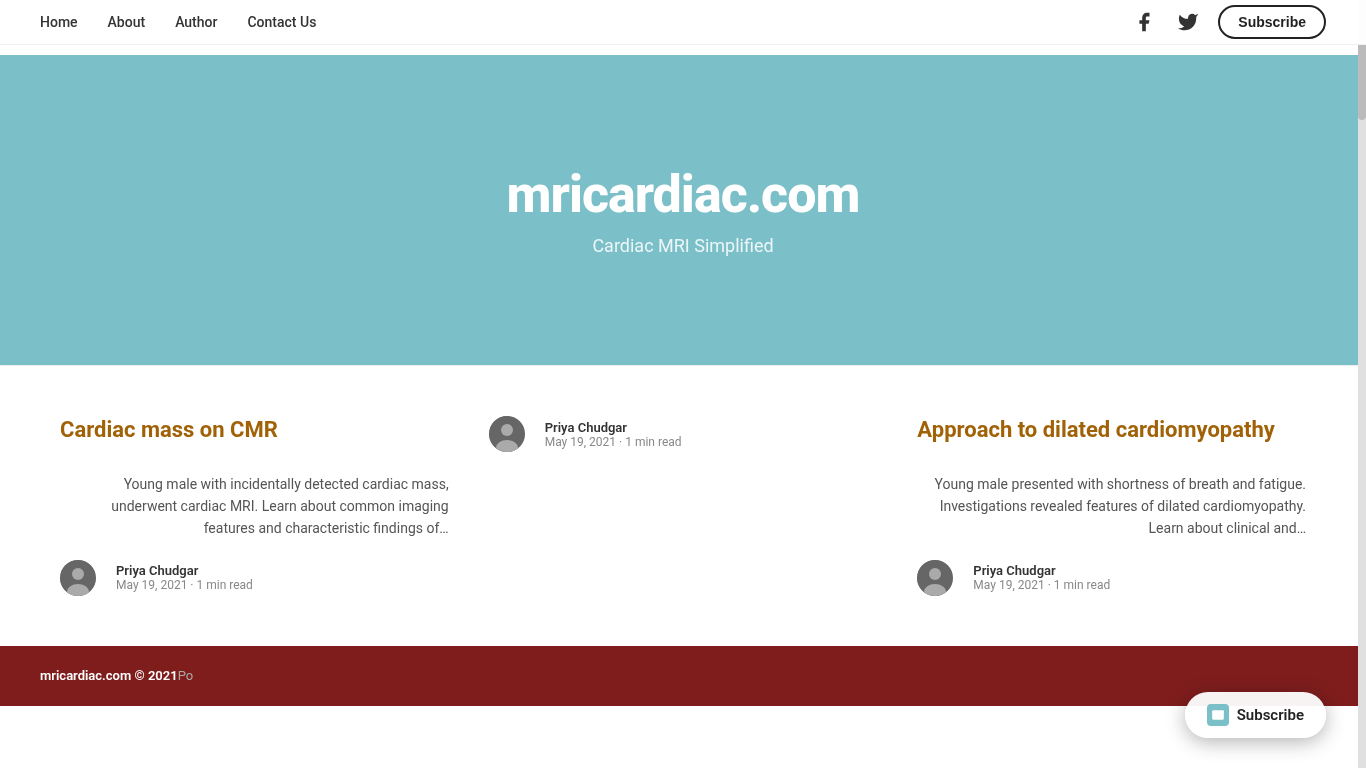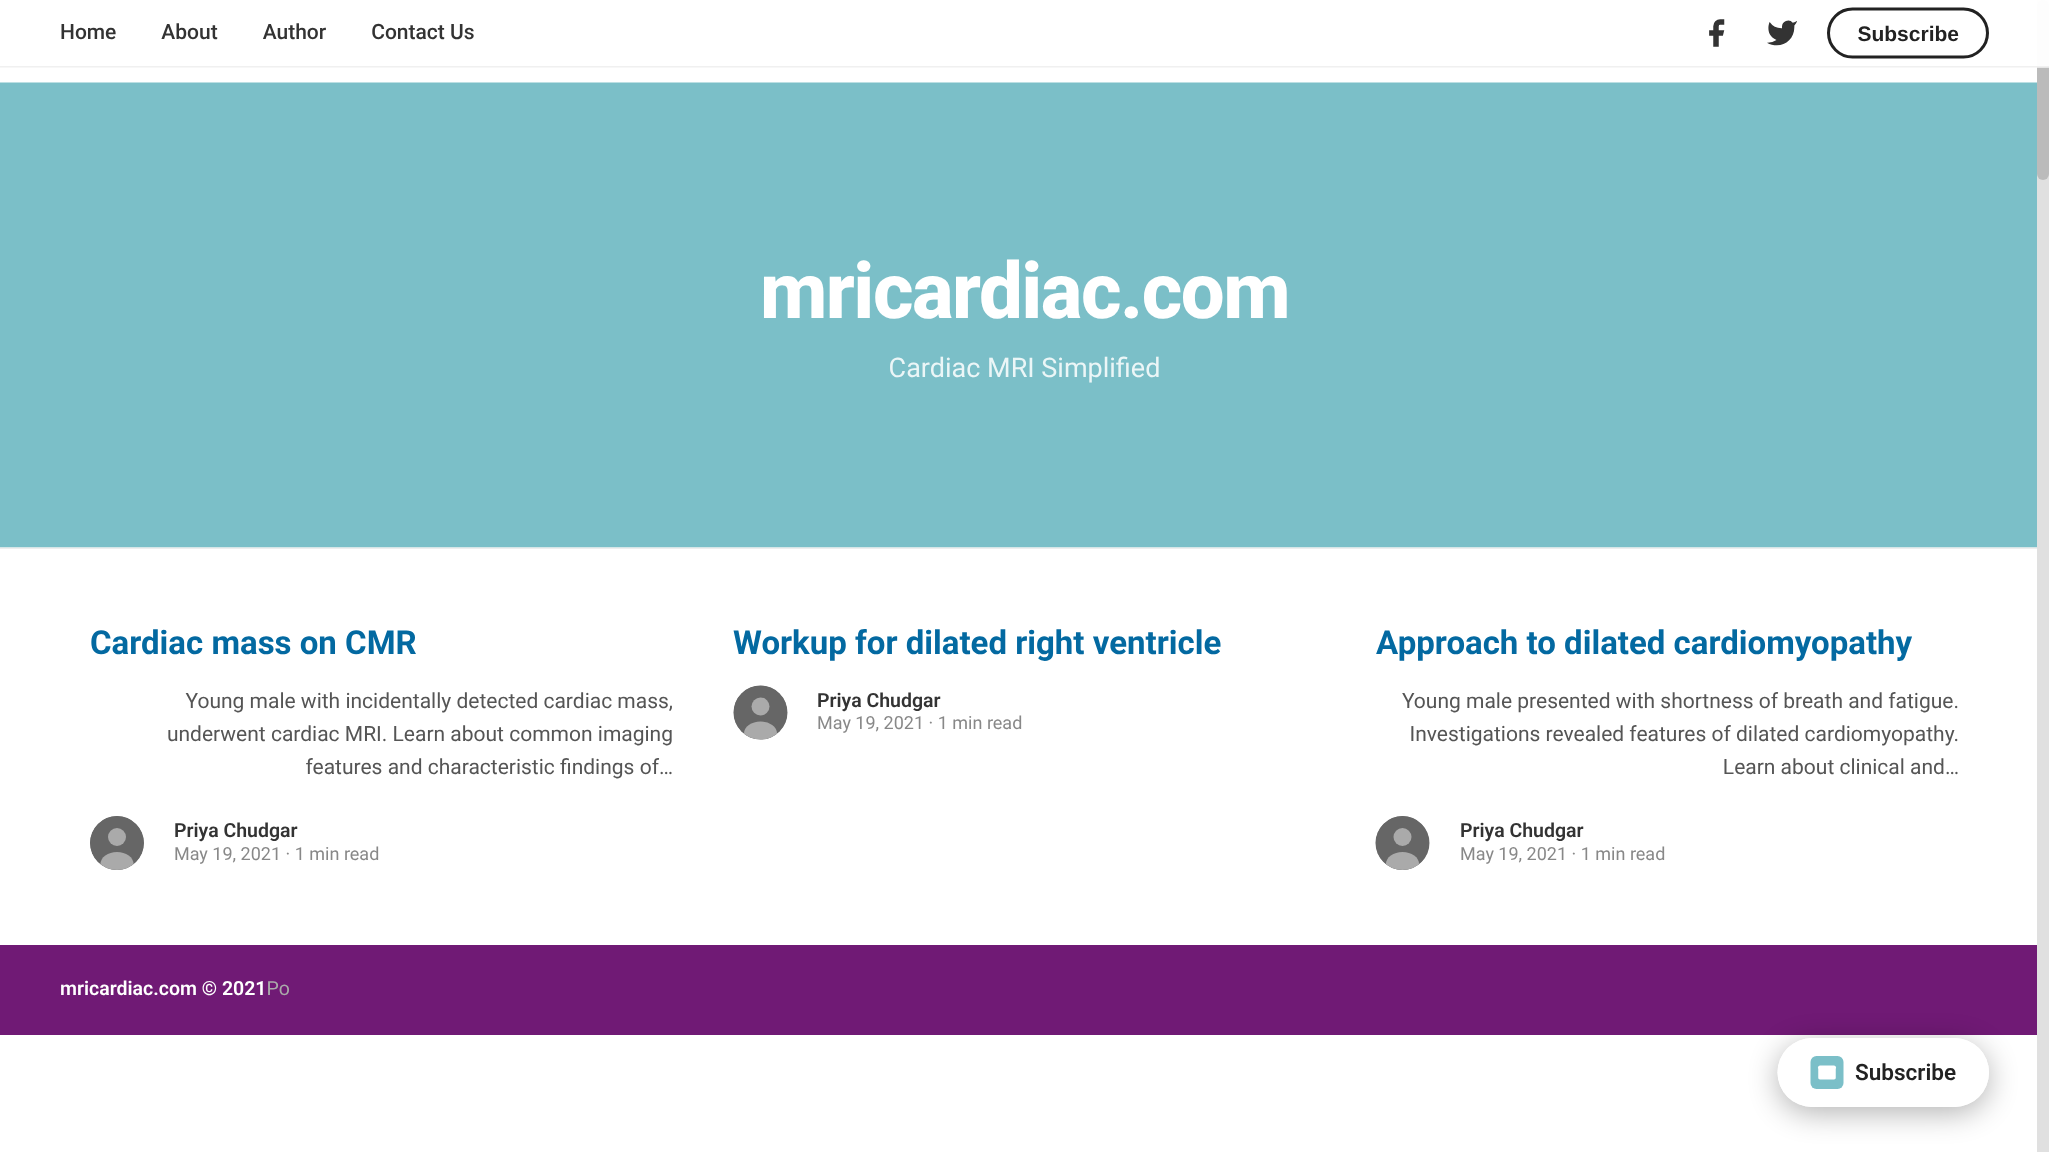--- a/index.html
+++ b/index.html
@@ -42,21 +42,21 @@
     .articles-section {
       background: #fff;
       padding: 50px 60px;
       display: flex; gap: 40px;
     }
     .article-card {
       flex: 1;
       cursor: pointer;
     }
     .article-title {
-      font-size: 22px; font-weight: 700; color: #0369a1; margin-bottom: 12px;
+      font-size: 22px; font-weight: 700; color: #a16207; margin-bottom: 28px;
       line-height: 1.3;
     }
     .article-excerpt {
       font-size: 14px; color: #555; line-height: 1.6; margin-bottom: 20px; text-align: right;
     }
     .article-author {
       display: flex; align-items: center; gap: 20px;
     }
     .avatar {
       width: 36px; height: 36px; border-radius: 50%;
@@ -64,21 +64,21 @@
       display: flex; align-items: center; justify-content: center;
       overflow: hidden; flex-shrink: 0;
     }
     .avatar svg { width: 36px; height: 36px; }
     .author-info {}
     .author-name { font-size: 13px; font-weight: 600; color: #333; }
     .author-meta { font-size: 12px; color: #888; }
 
     
     footer {
-      background: #701a75;
+      background: #7f1d1d;
       height: 60px;
       display: flex; align-items: center; padding: 0 40px;
       margin-top: auto;
     }
     .footer-left { font-size: 13px; color: #aaa; }
     .footer-left span { color: #fff; font-weight: 600; }
     .footer-center { flex: 1; display: flex; align-items: center; justify-content: center; gap: 8px; }
     .footer-link { font-size: 13px; color: #aaa; text-decoration: none; cursor: pointer; }
     .footer-dot { color: #aaa; font-size: 13px; }
     .footer-right { font-size: 13px; color: #aaa; }
@@ -163,21 +163,20 @@
         <div class="author-meta">
           <span>May 19, 2021</span>
           <span> · </span>
           <span>1 min read</span>
         </div>
       </div>
     </div>
   </div>
 
   <div class="article-card">
-    <h2 class="article-title">Workup for dilated right ventricle</h2>
     <div class="article-author">
       <div class="avatar">
         <svg viewBox="0 0 36 36" xmlns="http://www.w3.org/2000/svg">
           <circle cx="18" cy="18" r="18" fill="#666"></circle>
           <circle cx="18" cy="14" r="6" fill="#aaa"></circle>
           <ellipse cx="18" cy="32" rx="11" ry="8" fill="#aaa"></ellipse>
         </svg>
       </div>
       <div class="author-info">
         <div class="author-name">Priya Chudgar</div>

